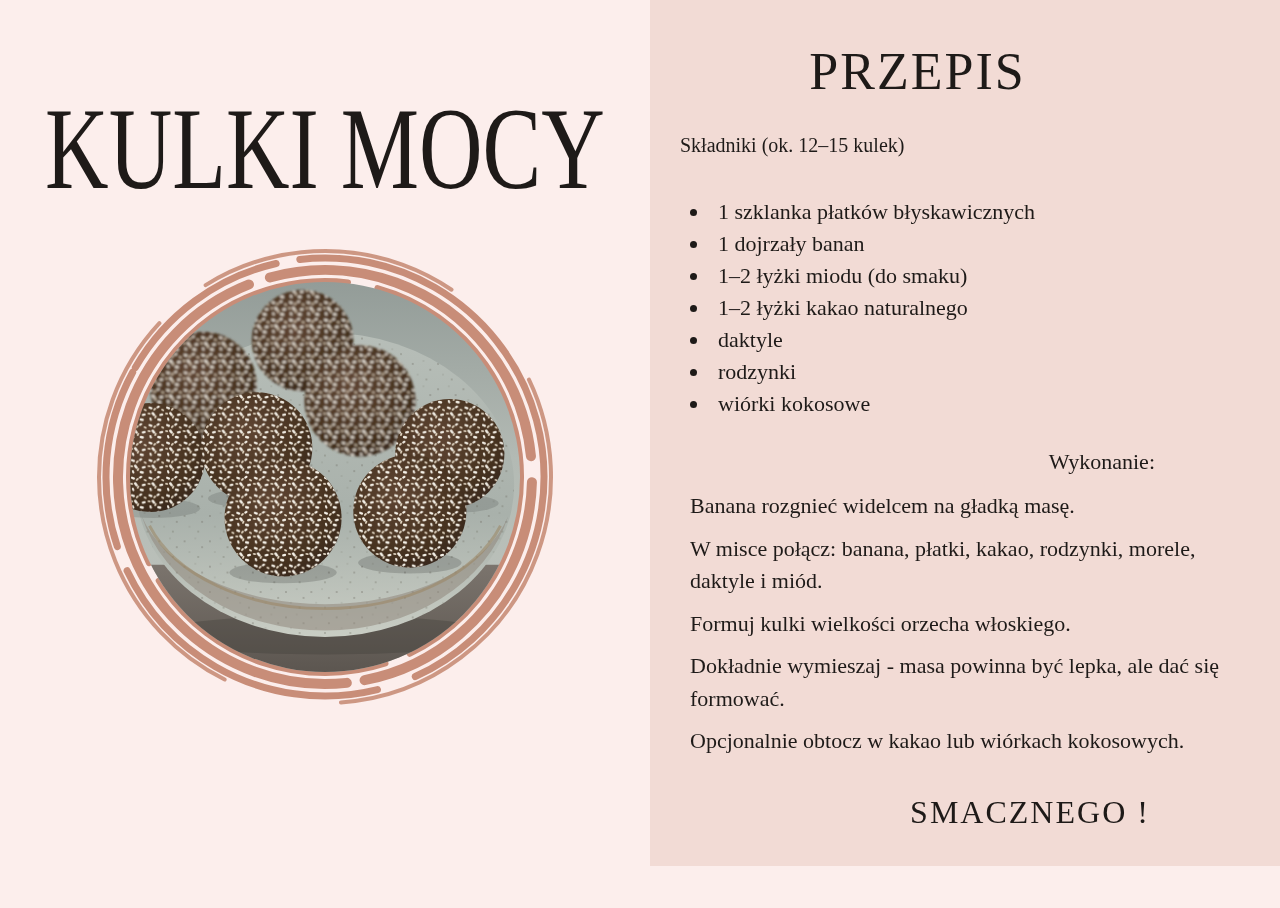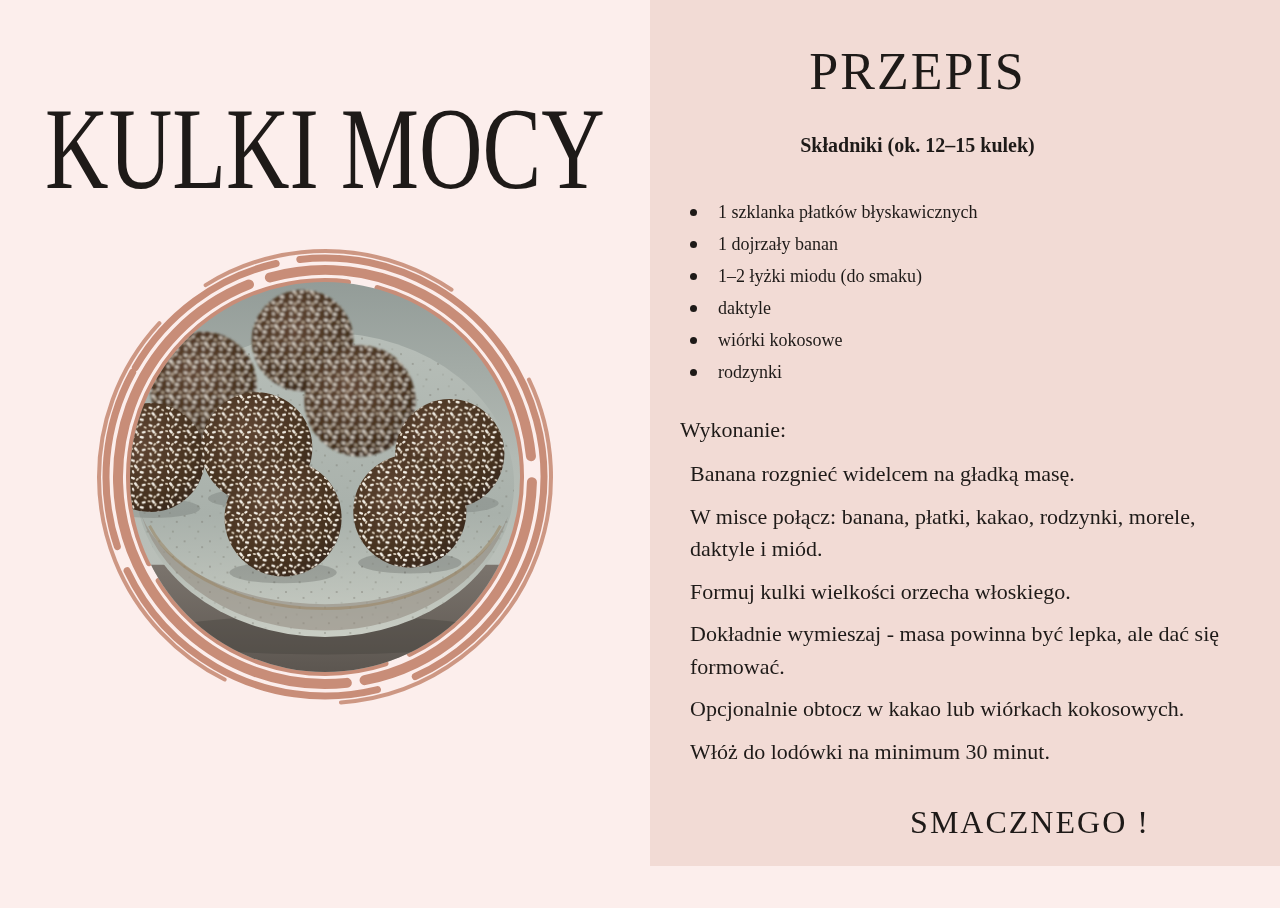--- a/index.html
+++ b/index.html
@@ -29,36 +29,36 @@
   
   .recipe-panel {
     position:absolute; left:650px; top:0; width:630px; height:866px;
     box-sizing:border-box; padding:40px 21px 0 30px;
   }
   .recipe-title {
     margin:0 104px 0 0; text-align:center;
     font-size:52px; font-weight:400; line-height:64px; letter-spacing:2px;
   }
   .recipe-subtitle {
-    margin:26px 104px 0 0; text-align:center;
-    font-size:20px; line-height:30px;font-weight:bold;
+    margin:26px 104px 0 0; 
+    font-size:20px; line-height:30px;
   }
   .ingredients-list {
     margin:36px 0 0 0; padding:0; list-style:none;
   }
   .ingredients-list li {
     position:relative; padding-left:38px;
-    font-size:18px; line-height:32px;
+    font-size:22px; line-height:32px;
   }
   .ingredients-list li::before {
     content:""; position:absolute; left:10px; top:13px;
     width:7px; height:7px; border-radius:50%; background:#1e1a18;
   }
   .method-heading {
-    margin:26px 104px 12px 0; text-align:left;
+    margin:26px 104px 12px 0; text-align:right;
     font-size:22px; line-height:32px;
   }
   .method-steps { width:558px; }
   .method-steps p { margin:10px; font-size:22px; line-height:32.5px; }
   .footer-greeting {
     margin:38px 0 0 110px; width:480px; text-align:center;
     font-size:32px; line-height:32px; letter-spacing:2px;
   }
 </style>
 </head>
@@ -173,31 +173,31 @@
 
   <div class="recipe-panel" style="background: rgb(242, 219, 213);">
     <h2 class="recipe-title" style="color: rgb(30, 26, 24);">PRZEPIS</h2>
 
     <div class="recipe-subtitle">Składniki (ok. 12–15 kulek)</div>
 
     <ul class="ingredients-list">
         <li>1 szklanka płatków błyskawicznych</li>
         <li>1 dojrzały banan</li>
         <li>1–2 łyżki miodu (do smaku)</li>
+        <li>1–2 łyżki kakao naturalnego</li>
         <li>daktyle</li>
+        <li>rodzynki</li>
         <li>wiórki kokosowe</li>
-        <li>rodzynki</li>
       </ul>
 
     <div class="method-heading">Wykonanie:</div>
 
     <div class="method-steps">
         <p>Banana rozgnieć widelcem na gładką masę.</p>
         <p>W misce połącz: banana, płatki, kakao, rodzynki, morele, daktyle i miód.</p>
         <p>Formuj kulki wielkości orzecha włoskiego.</p>
         <p>Dokładnie wymieszaj - masa powinna być lepka, ale dać się formować.</p>
         <p>Opcjonalnie obtocz w kakao lub wiórkach kokosowych.</p>
-        <p>Włóż do lodówki na minimum 30 minut.</p>
       </div>
 
     <div class="footer-greeting">SMACZNEGO !</div>
   </div>
 </div>
 
 </body></html>

